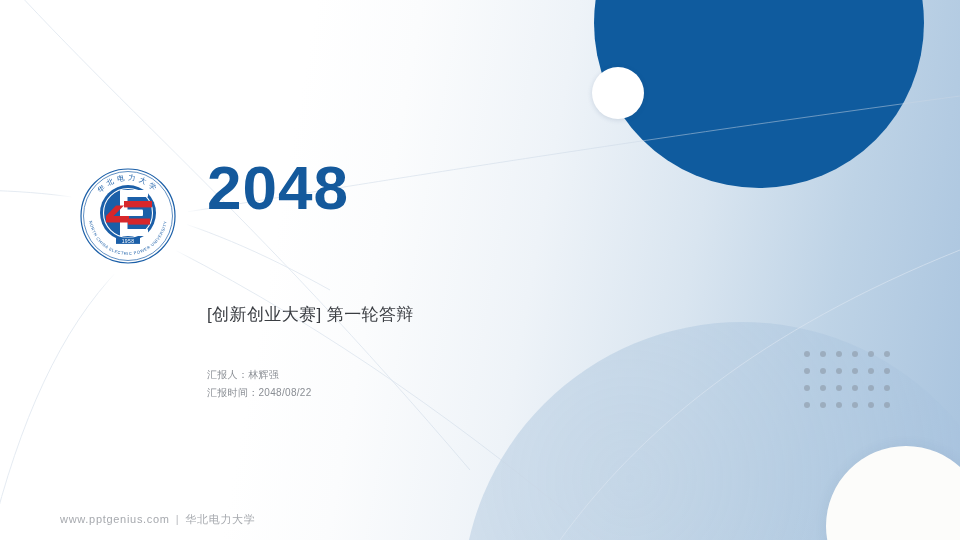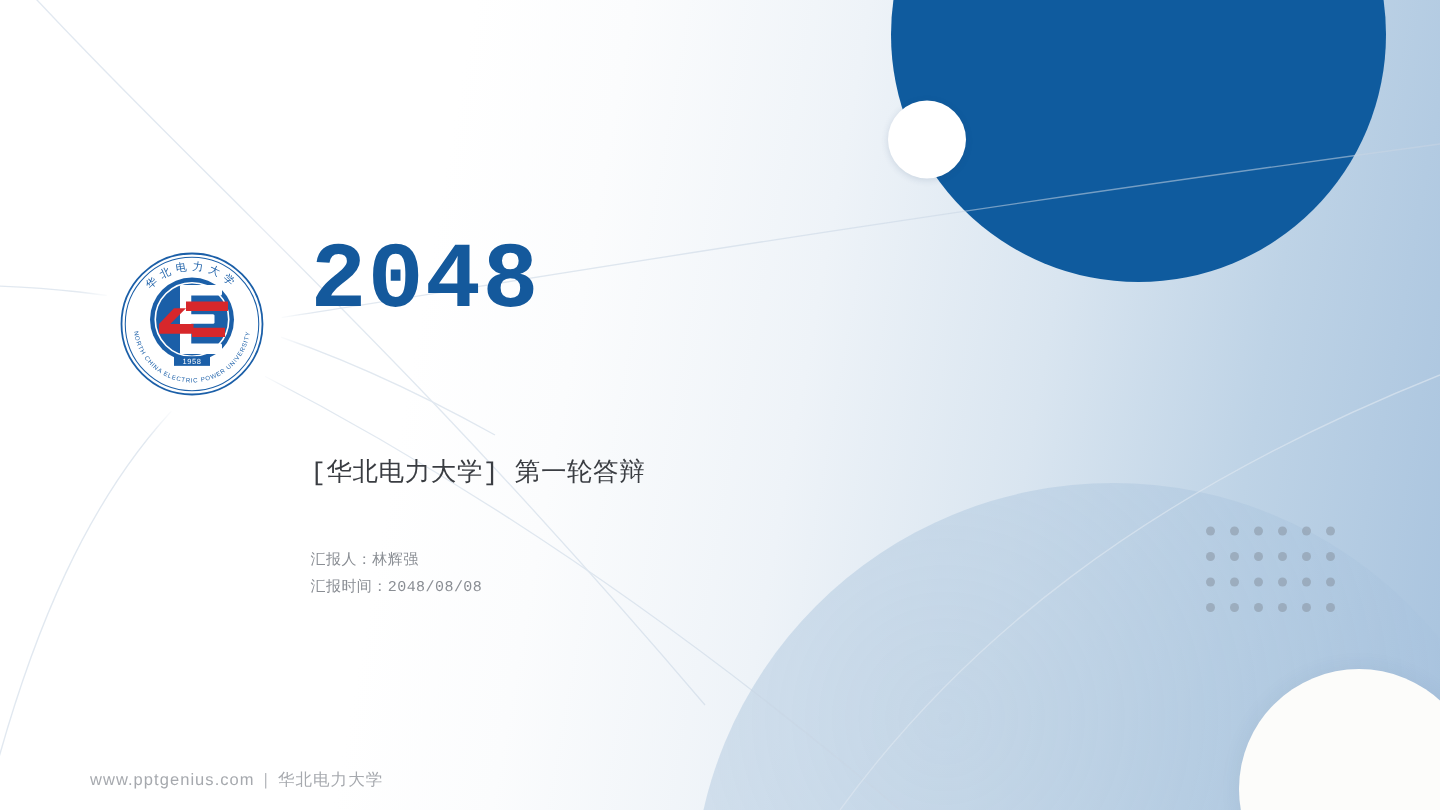--- a/index.html
+++ b/index.html
@@ -77,21 +77,21 @@
   }
   .logo-halo{
     position:absolute;left:-4px;top:-4px;
     width:120px;height:120px;border-radius:50%;
     background:#ffffff;
     box-shadow:0 0 18px 10px rgba(255,255,255,.95);
   }
   .logo-svg{position:absolute;left:0;top:0;}
 
   
-  .content{position:absolute;left:207px;top:0;width:700px;height:424px;font-family:Liberation Mono, monospace;}
+  .content{position:absolute;left:207px;top:0;width:700px;height:424px;}
 
   .year{
     position:absolute;top:157px;left:0;
     font-size:62px;font-weight:bold;
     letter-spacing:1px;
     color:#14599C;
     line-height:1;
   }
 
   .headline{
@@ -224,25 +224,25 @@
       <rect x="44" y="77.5" width="24" height="6.4" fill="#1B5FA8"></rect>
       <text x="56" y="82.6" font-size="5" fill="#ffffff" text-anchor="middle" font-family="'Liberation Sans',sans-serif" letter-spacing="0.4">1958</text>
     </svg>
   </div>
 
   <div class="content">
 
     <div class="year">2048</div>
 
 
-    <div class="subtitle">[华北电力大学] 第一轮答辩</div>
+    <div class="subtitle">[创新创业大赛] 第一轮答辩</div>
 
     <div class="meta">
       <div>汇报人：林辉强</div>
-      <div>汇报时间：2048/08/08</div>
+      <div>汇报时间：2048/08/22</div>
     </div>
   </div>
 
   <div class="footer">
     <span>www.pptgenius.com</span><span class="sep">|</span><span>华北电力大学</span>
   </div>
 
 </div>
 
 </body></html>

